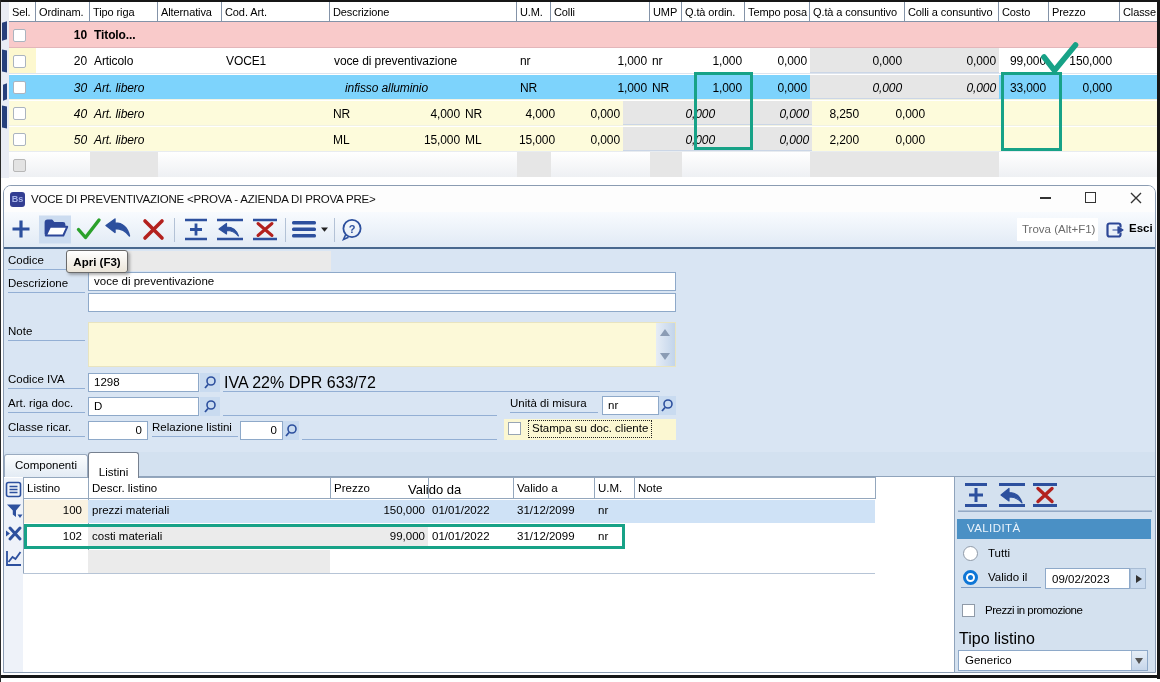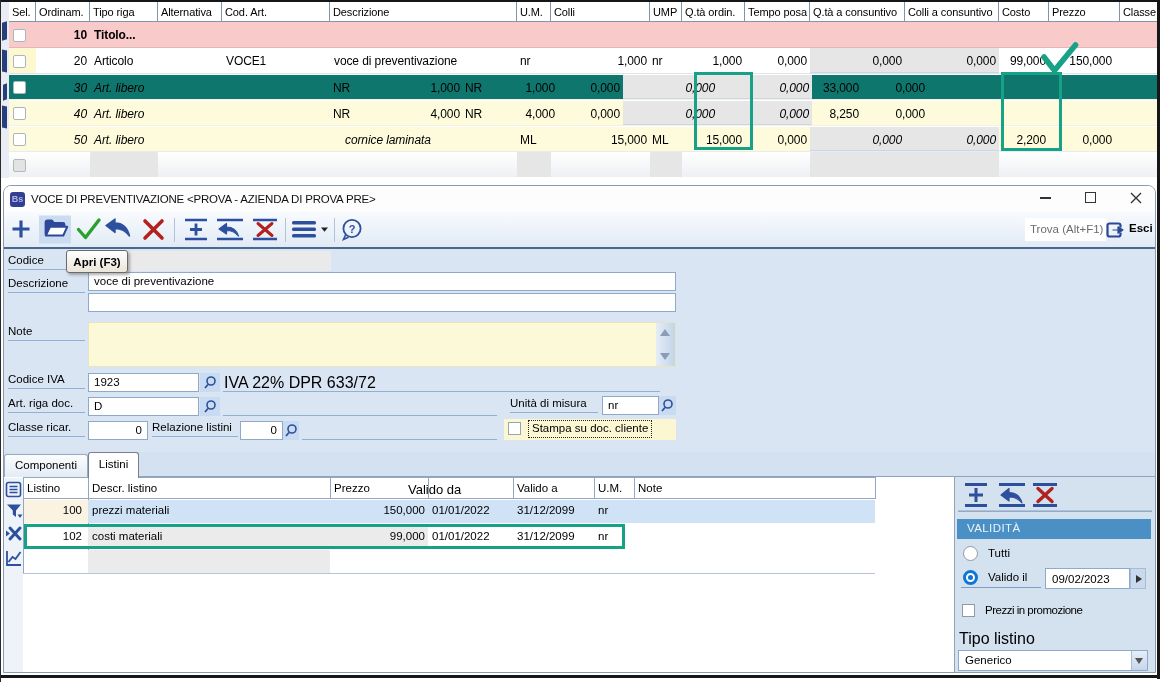--- a/index.html
+++ b/index.html
@@ -84,26 +84,27 @@
       <div class="c8" style="padding-left:2px;">nr</div>
   <div class="c9 r num">1,000</div>
       <div class="c10 r num">0,000</div>
       <div class="c11 r num gray">0,000</div>
   <div class="c12 r num gray">0,000</div>
       <div class="c13 r num">99,000</div>
       <div class="c14 r" style="padding-right:8px;">150,000</div>
       <div class="c15"></div>
  </div>
 
- <div class="trow" style="top:73px;height:25px;background:#0f766e;border-bottom:1px solid #f2f2e2;">
+ <div class="trow" style="top:73px;height:25px;background:#7dd3fc;border-bottom:1px solid #f2f2e2;">
   <div class="c0"></div>
       <div class="c1 r num it">30</div>
       <div class="c2 it" style="padding-left:4px;">Art. libero</div>
   <div class="c3"></div>
       <div class="c4"></div>
+      <div class="c5 it" style="padding-left:15px;">infisso alluminio</div>
   <div class="c6" style="padding-left:3px;">NR</div>
       <div class="c7 r num">1,000</div>
       <div class="c8" style="padding-left:2px;">NR</div>
   <div class="c9 r num">1,000</div>
       <div class="c10 r num">0,000</div>
       <div class="c11 r num gray it">0,000</div>
   <div class="c12 r num gray it">0,000</div>
       <div class="c13 r num">33,000</div>
       <div class="c14 r" style="padding-right:8px;">0,000</div>
       <div class="c15"></div>
@@ -126,21 +127,20 @@
       <div class="c14 r" style="padding-right:8px;">0,000</div>
       <div class="c15"></div>
  </div>
 
  <div class="trow" style="top:125px;height:25px;background:#fdfbdb;border-bottom:1px solid #e8ecf0;">
   <div class="c0"></div>
       <div class="c1 r num it">50</div>
       <div class="c2 it" style="padding-left:4px;">Art. libero</div>
   <div class="c3"></div>
       <div class="c4"></div>
-      <div class="c5 it" style="padding-left:15px;">cornice laminata</div>
   <div class="c6" style="padding-left:3px;">ML</div>
       <div class="c7 r num">15,000</div>
       <div class="c8" style="padding-left:2px;">ML</div>
   <div class="c9 r num">15,000</div>
       <div class="c10 r num">0,000</div>
       <div class="c11 r num gray it">0,000</div>
   <div class="c12 r num gray it">0,000</div>
       <div class="c13 r num">2,200</div>
       <div class="c14 r" style="padding-right:8px;">0,000</div>
       <div class="c15"></div>
@@ -226,21 +226,21 @@
  <rect x="288" y="22" width="24" height="3.4" rx="1.5" fill="#2d509e"></rect>
  <path d="M317 15.5 l7 0 l-3.5 4.2 z" fill="#222"></path>
 
  <rect x="330" y="6" width="1" height="24" fill="#b3c2d6"></rect>
 
  <circle cx="348" cy="16.5" r="8.6" fill="none" stroke="#2d509e" stroke-width="1.8"></circle>
  <path d="M341.5 23 l-2 4.5 l5-2.2" fill="none" stroke="#2d509e" stroke-width="1.6"></path>
  <text x="348" y="21" font-size="11" font-weight="bold" fill="#2d509e" text-anchor="middle" font-family="Liberation Sans">?</text>
 </svg>
 
-<div class="abs" style="left:1017px;top:218px;width:81px;height:23px;background:#fff;font-size:11.5px;color:#6c6c6c;padding:5px 0 0 5px;white-space:nowrap;overflow:hidden;margin-left:8px;">Trova (Alt+F1)</div>
+<div class="abs" style="left:1017px;top:218px;width:81px;height:23px;background:#fff;font-size:11.5px;color:#6c6c6c;padding:5px 0 0 5px;white-space:nowrap;overflow:hidden;">Trova (Alt+F1)</div>
 <svg class="abs" style="left:1105px;top:221px;" width="21" height="18" viewBox="0 0 21 18">
  <path d="M15.5 6.5 V4.5 a2 2 0 0 0 -2 -2 H4.5 a2 2 0 0 0 -2 2 V13.5 a2 2 0 0 0 2 2 H13.5 a2 2 0 0 0 2 -2 V11.5" fill="none" stroke="#2c4796" stroke-width="2.2"></path>
  <path d="M7.5 9 h5.5 V5.8 l5 3.2 l-5 3.2 V9" fill="#2c4796" stroke="#2c4796" stroke-width="1.2" stroke-linejoin="round"></path>
 </svg>
 <div class="abs b" style="left:1129px;top:222px;font-size:11.5px;">Esci</div>
 
 <div class="abs" style="left:66px;top:250px;width:62px;height:23px;background:linear-gradient(#ffffff,#ebe5d9);border:1px solid #6a6a6a;border-radius:3px;box-shadow:2px 2px 3px rgba(80,80,80,.45);font-size:11.5px;font-weight:bold;text-align:center;padding-top:5px;z-index:5;">Apri (F3)</div>
 
 <div class="abs" style="left:4px;top:249px;width:1151px;height:203px;background:#d9e5f3;"></div>
 
@@ -252,21 +252,21 @@
 <div class="inp" style="left:88px;top:293px;width:588px;height:19px;"></div>
 
 <div class="lbl" style="left:8px;top:325px;width:77px;height:16px;">Note</div>
 <div class="abs" style="left:88px;top:322px;width:588px;height:45px;background:#fcf9d8;border:1px solid #e8e4c0;"></div>
 <div class="abs" style="left:656px;top:323px;width:19px;height:43px;background:linear-gradient(90deg,#e6edf6,#c2d4ea);">
  <div class="abs" style="left:4px;top:6px;width:0;height:0;border-left:5.5px solid transparent;border-right:5.5px solid transparent;border-bottom:7px solid #8b9cb4;"></div>
  <div class="abs" style="left:4px;top:30px;width:0;height:0;border-left:5.5px solid transparent;border-right:5.5px solid transparent;border-top:7px solid #8b9cb4;"></div>
 </div>
 
 <div class="lbl" style="left:8px;top:373px;width:77px;height:16px;">Codice IVA</div>
-<div class="inp" style="left:88px;top:373px;width:111px;height:19px;padding:2px 0 0 5px;">1923</div>
+<div class="inp" style="left:88px;top:373px;width:111px;height:19px;padding:2px 0 0 5px;">1298</div>
 <div class="mag" style="left:200px;top:373px;width:20px;height:19px;"></div>
 <svg class="abs" style="left:202px;top:374px;" width="16" height="17" viewBox="0 0 16 17">
     <circle cx="9" cy="7" r="4" fill="none" stroke="#2d509e" stroke-width="1.6"></circle>
     <path d="M6 10.5 L3 14" stroke="#2d509e" stroke-width="1.8"></path>
   </svg>
 <div class="abs" style="left:224px;top:374px;font-size:16px;">IVA 22% DPR 633/72</div>
 <div class="uline" style="left:223px;top:391px;width:437px;"></div>
 
 <div class="lbl" style="left:8px;top:397px;width:77px;height:16px;">Art. riga doc.</div>
 <div class="inp" style="left:88px;top:397px;width:111px;height:19px;padding:2px 0 0 5px;">D</div>
@@ -293,21 +293,21 @@
     <circle cx="9" cy="7" r="4" fill="none" stroke="#2d509e" stroke-width="1.6"></circle>
     <path d="M6 10.5 L3 14" stroke="#2d509e" stroke-width="1.8"></path>
   </svg>
 <div class="uline" style="left:302px;top:439px;width:195px;"></div>
 <div class="abs" style="left:504px;top:419px;width:172px;height:21px;background:#fbf7d2;"></div>
 <div class="abs" style="left:508px;top:422px;width:13px;height:13px;background:#fff;border:1px solid #98a5b5;"></div>
 <div class="abs" style="left:528px;top:420px;height:18px;border:1px dotted #222;font-size:11.5px;padding:1px 3px 0 3px;">Stampa su doc. cliente</div>
 
 <div class="abs" style="left:4px;top:452px;width:1151px;height:25px;background:#d3e1f0;border-bottom:1px solid #8fa3bb;"></div>
 <div class="abs" style="left:4px;top:454px;width:84px;height:23px;background:linear-gradient(#fbfdfe,#e3ebf4);border:1px solid #9aabc0;border-bottom:none;border-radius:3px 3px 0 0;font-size:11.5px;text-align:center;padding-top:4px;">Componenti</div>
-<div class="abs" style="left:88px;top:452px;width:51px;height:26px;background:#fff;border:1px solid #76808f;border-bottom:none;border-radius:3px 3px 0 0;font-size:11.5px;text-align:center;padding-top:5px;z-index:2;">Listini</div>
+<div class="abs" style="left:88px;top:452px;width:51px;height:26px;background:#fff;border:1px solid #76808f;border-bottom:none;border-radius:3px 3px 0 0;font-size:11.5px;text-align:center;padding-top:13px;z-index:2;">Listini</div>
 
 <div class="abs" style="left:4px;top:478px;width:1151px;height:194px;background:#fff;"></div>
 
 <div class="abs" style="left:4px;top:478px;width:19px;height:194px;background:#eef2f9;"></div>
 <svg class="abs" style="left:4px;top:478px;" width="20" height="100" viewBox="0 0 20 100">
  <rect x="2.5" y="4.5" width="14" height="14" rx="2" fill="none" stroke="#2d509e" stroke-width="1.6"></rect>
  <path d="M5.5 8.5 h8 M5.5 11.5 h8 M5.5 14.5 h8" stroke="#2d509e" stroke-width="1.4"></path>
  <path d="M3 26.5 H17 L12 32.5 V39 L8.8 36.5 V32.5 Z" fill="#2d509e"></path>
  <path d="M13.5 36.5 h5 l-2.5 3.5 z" fill="#2d509e"></path>
  <path d="M6 50 L16 61 M16 50 L6 61" stroke="#2d509e" stroke-width="3" stroke-linecap="round"></path>

